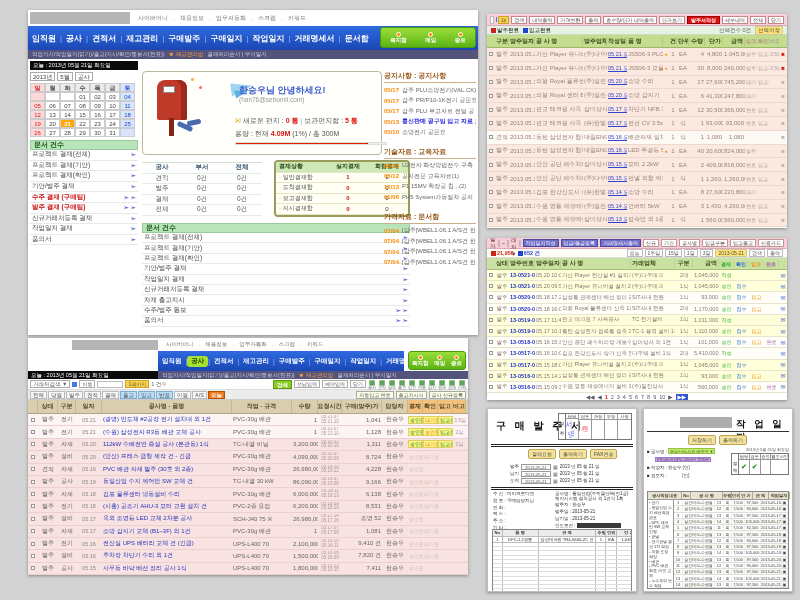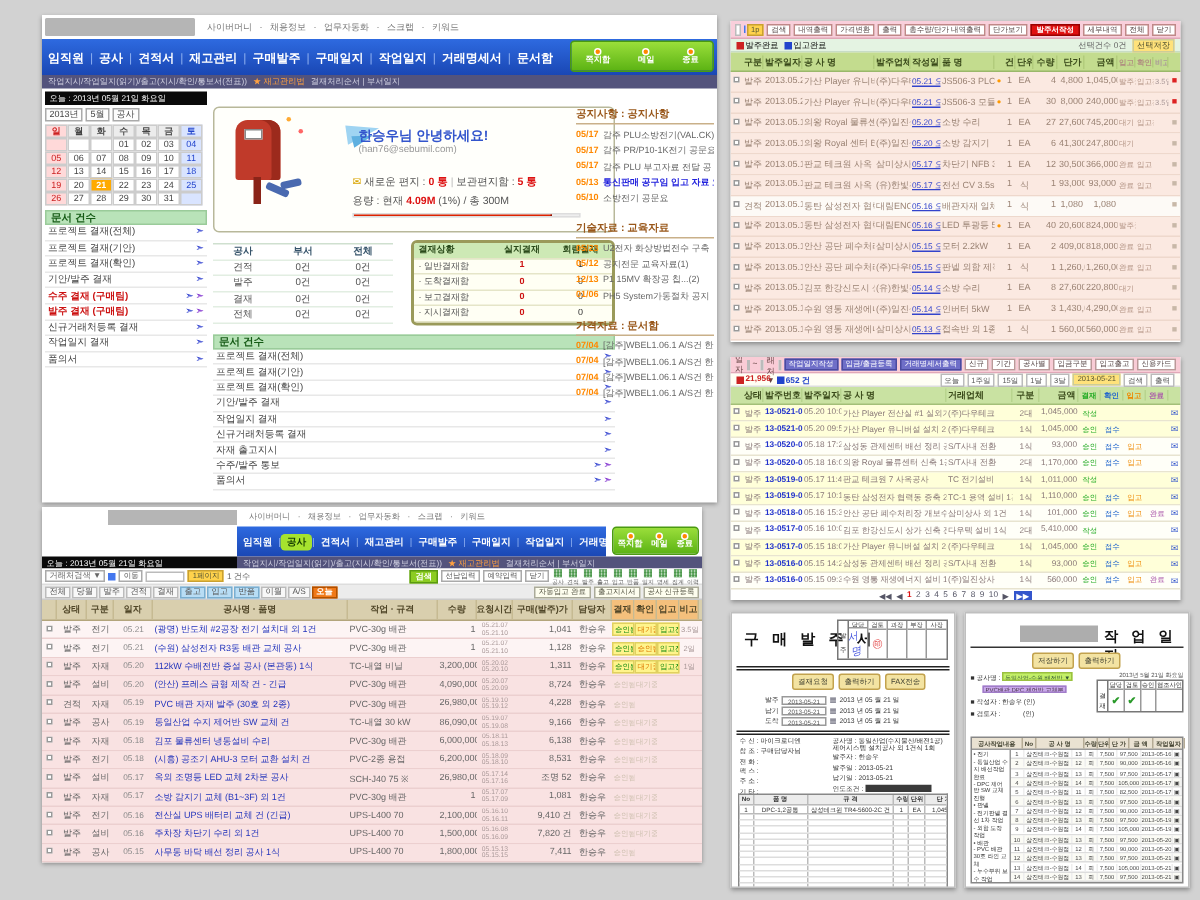--- a/index.html
+++ b/index.html
@@ -42,21 +42,21 @@
 #pa .calctrl .sel{border:1px solid #aaa;background:#fdfdfd;font-size:6px;color:#444;padding:0 2px;height:9px;line-height:8px}
 #pa .calendar{position:absolute;left:2px;top:73px;width:106px;border-collapse:collapse}
 #pa .calendar div{float:left;width:15px;height:9px;border:0.5px solid #ccc;font-size:6px;line-height:9px;text-align:center;color:#444;background:#fff}
 #pa .calendar .dh{background:#ececec;font-weight:bold}
 #pa .calendar .sun{color:#cc2222;background:#ffd9d9}
 #pa .calendar .sat{color:#2244cc;background:#d9e4ff}
 #pa .calendar .today{background:#ffaa00;color:#fff;font-weight:bold}
 #pa .doclist1{position:absolute;left:2px;top:130px;width:108px}
 #pa .doclist1 .greenhdr{height:10px}
 #pa .doclist1 .listrow{height:10.6px}
-#pa .mailbox-panel{position:absolute;left:114px;top:61px;width:268px;height:84px;border:1px solid #b8b89a;border-radius:4px;background:#fffffb}
+#pa .mailbox-panel{position:absolute;left:114px;top:61px;width:240px;height:84px;border:1px solid #b8b89a;border-radius:4px;background:#fffffb}
 #pa .mb-post{position:absolute;left:14px;top:8px;width:30px;height:40px;background:#c03a2a;border-radius:8px 8px 2px 2px;box-shadow:inset -6px 0 #9c2a1c}
 #pa .mb-slot{position:absolute;left:20px;top:14px;width:12px;height:7px;background:#fff;border:1px solid #888}
 #pa .mb-pole{position:absolute;left:26px;top:46px;width:5px;height:18px;background:#8a2418}
 #pa .mb-leg1,.mb-leg2{position:absolute;background:#4a6ab0;border-radius:2px}
 #pa .mb-leg1{left:34px;top:52px;width:16px;height:5px;transform:rotate(24deg)}
 #pa .mb-leg2{left:44px;top:48px;width:14px;height:5px;transform:rotate(-12deg)}
 #pa .mb-plane{position:absolute;left:88px;top:10px;width:0;height:0;border-left:22px solid #9fd4f2;border-top:5px solid transparent;border-bottom:8px solid transparent;transform:rotate(-8deg)}
 #pa .mb-plane2{position:absolute;left:92px;top:17px;width:0;height:0;border-left:14px solid #5fb0e0;border-top:3px solid transparent;border-bottom:5px solid transparent;transform:rotate(-14deg)}
 #pa .mb-spark{position:absolute;width:3px;height:3px;border-radius:50%;background:#ffaa33}
 #pa .greet{position:absolute;left:96px;top:12px;font-size:9px;font-weight:bold;color:#3355cc}

